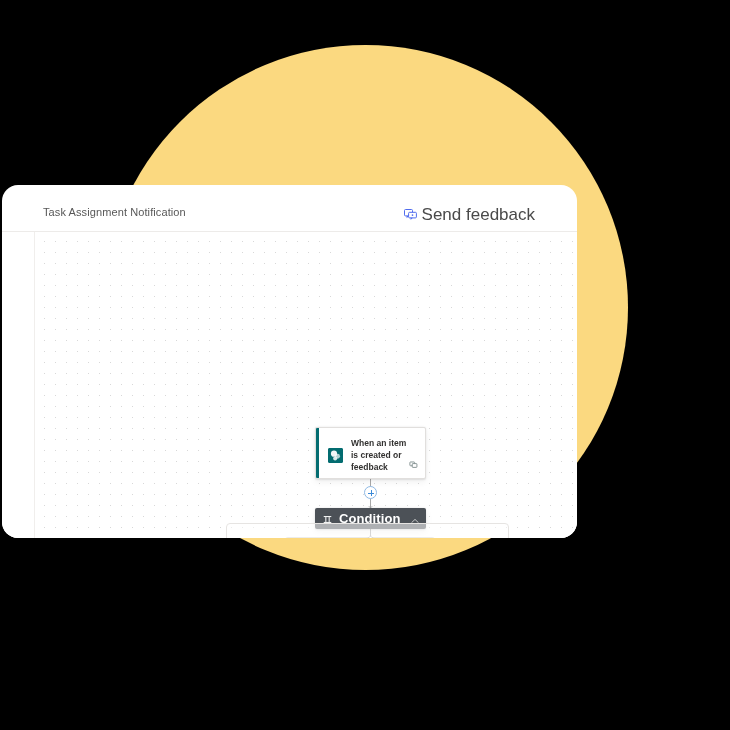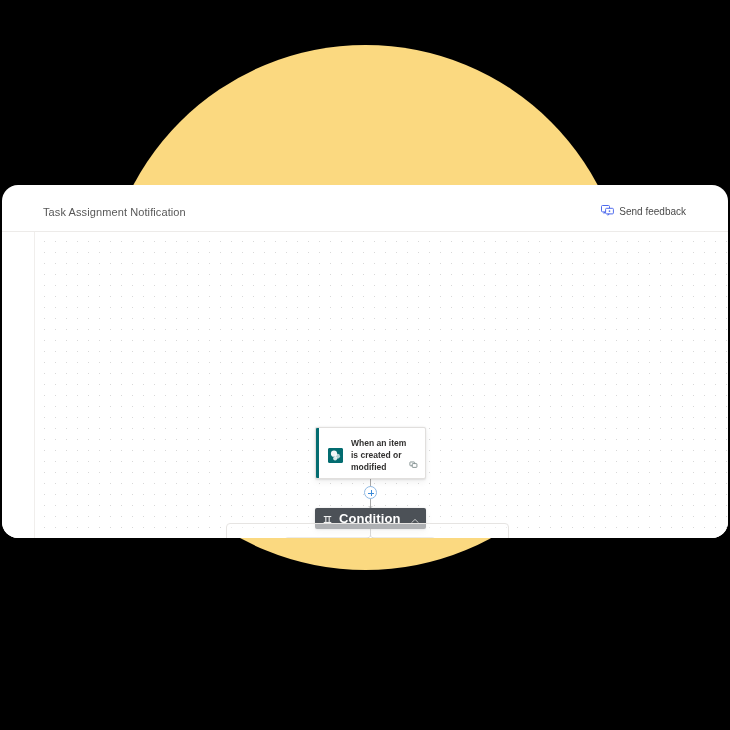--- a/index.html
+++ b/index.html
@@ -30,21 +30,21 @@
     height: 525px;
     border-radius: 50%;
     background: #fbd980;
   }
 
   
   #app-panel {
     position: absolute;
     left: 2px;
     top: 185px;
-    width: 726px;
+    width: 575px;
     height: 353px;
     background: #ffffff;
     border-radius: 16px;
     overflow: hidden;
   }
 
   
   #panel-header {
     position: absolute;
     left: 0;
@@ -66,21 +66,21 @@
   #send-feedback {
     position: absolute;
     right: 42px;
     top: 20px;
     display: flex;
     align-items: center;
     gap: 5px;
     cursor: pointer;
   }
   #send-feedback .fb-label {
-    font-size: 10px;
+    font-size: 17px;
     color: #4a4a4a;
     white-space: nowrap;
   }
   .fb-icon { display: block; }
 
   
   #left-rail {
     position: absolute;
     left: 0;
     top: 47px;
@@ -293,21 +293,21 @@
       <div class="node-accent"></div>
       <div class="node-top">
         <span>
           <svg class="app-icon" viewBox="0 0 16 16" aria-hidden="true">
             <rect width="16" height="16" rx="1" fill="#036c70"></rect>
             <circle cx="6.4" cy="6.0" r="3.3" fill="#ffffff" opacity="0.95"></circle>
             <circle cx="10.2" cy="8.8" r="2.6" fill="#ffffff" opacity="0.7"></circle>
             <circle cx="7.6" cy="11.2" r="2.1" fill="#ffffff" opacity="0.85"></circle>
           </svg>
         </span>
-        <span class="node-title">When an item is created or modified</span>
+        <span class="node-title">When an item is created or feedback</span>
       </div>
       <div class="node-bottom">
         <span>
           <svg width="9" height="9" viewBox="0 0 10 10" aria-hidden="true">
             <rect x="1" y="2.2" width="5.2" height="4.2" rx="0.6" fill="none" stroke="#7d8b8b" stroke-width="1"></rect>
             <rect x="3.6" y="4.0" width="5.2" height="4.2" rx="0.6" fill="#ffffff" stroke="#7d8b8b" stroke-width="1"></rect>
           </svg>
         </span>
       </div>
     </div>

